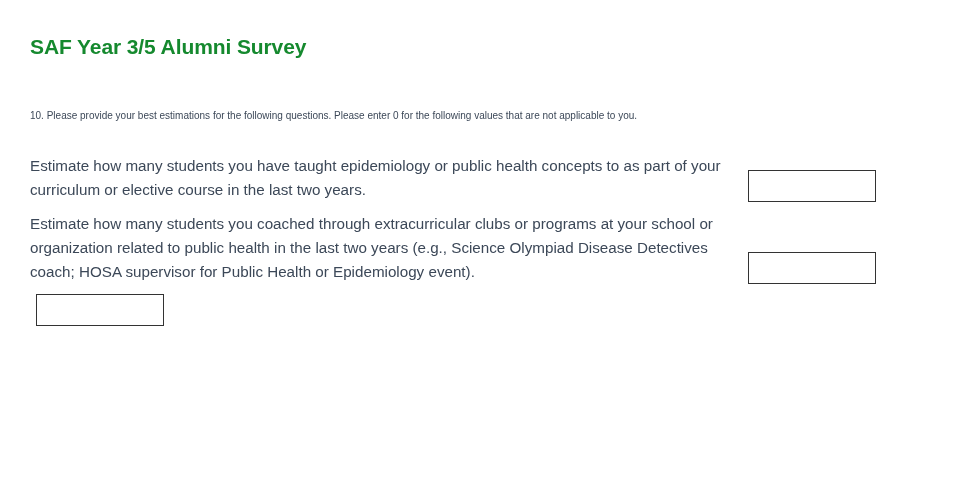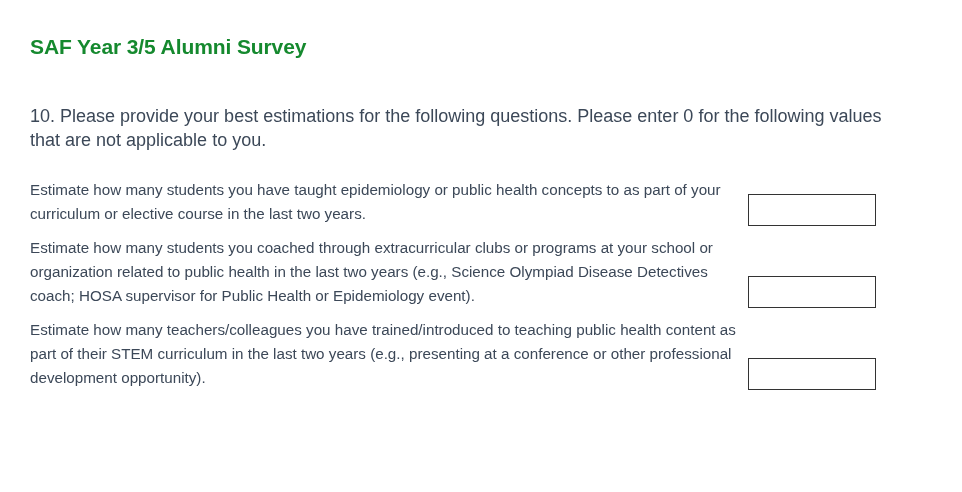--- a/index.html
+++ b/index.html
@@ -35,21 +35,21 @@
   .survey-subtitle {
     font-size: 19px;
     font-weight: normal;
     color: #15892e;
     margin: 0;
     padding-top: 30px;
     line-height: 25px;
     letter-spacing: -0.1px;
   }
   .question-intro {
-    font-size: 18px;
+    font-size: 10px;
     line-height: 24px;
     color: #3c4858;
     max-width: 880px;
     margin: 0;
     padding-top: 44px;
   }
   .items {
     margin-top: 26px;
   }
   .item-row {
@@ -119,20 +119,19 @@
     </div>
 
     <div class="item-row row-2">
       <div class="item-text">Estimate how many students you coached through extracurricular clubs or programs at your school or organization related to public health in the last two years (e.g., Science Olympiad Disease Detectives coach; HOSA supervisor for Public Health or Epidemiology event).</div>
       <div class="item-input-cell">
         <input class="text-box" type="text" value="" style="">
       </div>
     </div>
 
     <div class="item-row row-3">
-      <div class="item-text">Estimate how many teachers/colleagues you have trained/introduced to teaching public health content as part of their STEM curriculum in the last two years (e.g., presenting at a conference or other professional development opportunity).</div>
       <div class="item-input-cell">
         <input class="text-box" type="text" value="" style="">
       </div>
     </div>
 
   </div>
 </div>
 
 </body></html>

